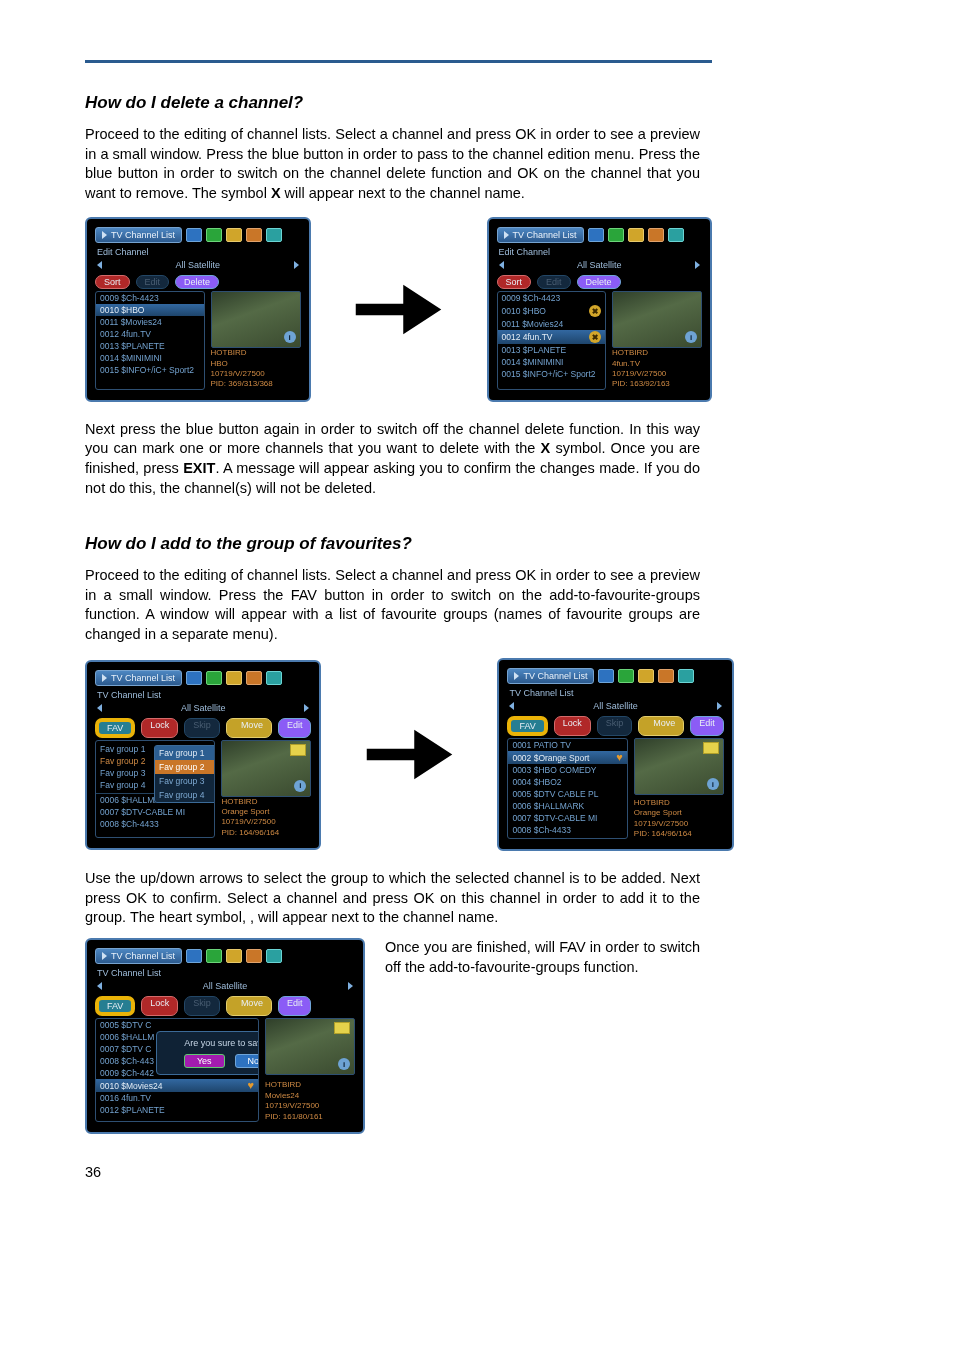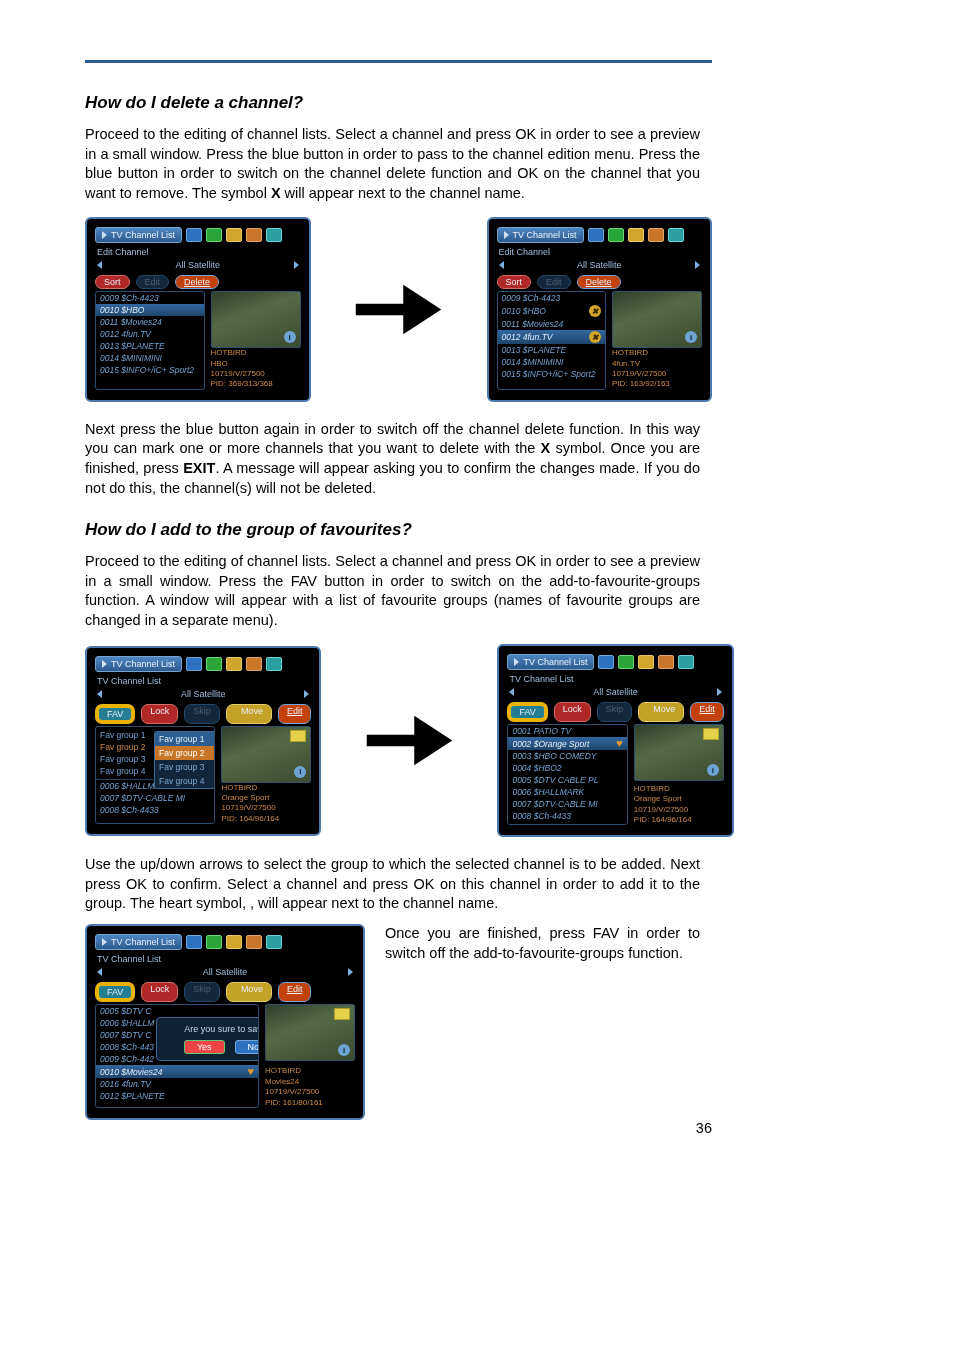--- a/index.html
+++ b/index.html
@@ -119,21 +119,21 @@
     margin: 4px 0 2px 0;
   }
   .pill {
     border-radius: 7px;
     padding: 1px 8px;
     font-size: 9px;
     color: #e8eef5;
   }
   .pill-red    { background: #b02828; border: 1px solid #d46b6b; }
   .pill-yellow { background: #c4a228; border: 1px solid #e3cd6c; padding-left: 14px; }
-  .pill-blue   { background: #c2410c; border: 1px solid #6fa5d8; text-decoration: underline; }
+  .pill-blue   { background: #8b5cf6; border: 1px solid #6fa5d8; }
   .pill-teal   { background: #267e92; border: 4px solid #eab308; }
   .pill-dim    { color: #495d72; }
 
   .shot-body {
     display: flex;
     gap: 6px;
     margin-top: 2px;
   }
   .ch-panel {
     flex: 1 1 auto;
@@ -143,21 +143,20 @@
     overflow: hidden;
   }
   .ch-row {
     display: flex;
     align-items: center;
     justify-content: space-between;
     padding: 1px 4px;
     font-size: 8.5px;
     color: #73a2cf;
     white-space: nowrap;
-    font-style: italic;
   }
   .ch-row.sel {
     background: linear-gradient(#3268a1, #1e456c);
     color: #e3edf7;
   }
   .mark-del {
     display: inline-flex;
     width: 12px; height: 12px;
     border-radius: 50%;
     background: #d3a62a;
@@ -260,36 +259,37 @@
     display: flex;
     justify-content: center;
     gap: 10px;
   }
   .dlg-btn {
     border-radius: 3px;
     padding: 1px 12px;
     font-size: 9px;
     color: #fff;
   }
-  .btn-yes { background: #ef4444; border: 1px solid #61c971; }
+  .btn-yes { background: #a21caf; border: 1px solid #61c971; }
   .btn-no  { background: #2d72c0; border: 1px solid #6fa5d8; }
 
   .rel-wrap { position: relative; }
 
   .after-single {
     display: flex;
     align-items: flex-start;
     gap: 20px;
     margin-top: 10px;
   }
   .after-single .text-col p { margin-bottom: 12px; }
 
   .pagenum {
-    text-align: right;
+    text-align: left;
     font-size: 14.5px;
+    margin-top: 30px;
   }
 </style>
 </head>
 <body>
 
 <div class="page">
   <div class="top-rule"></div>
 
   <h2>How do I delete a channel?</h2>
   <p>
@@ -402,21 +402,21 @@
           </div>
         </div>
       </div>
     </div>
   </div>
 
   <p>
     <span>Next press the blue button again in order to switch off the channel delete function. In this way you can mark one or more channels that you want to delete with the </span><b>X</b><span> symbol. Once you are finished, press </span><b>EXIT</b><span>. A message will appear asking you to confirm the changes made. If you do not do this, the channel(s) will not be deleted.</span>
   </p>
 
-  <h2 style="margin-top:22px">How do I add to the group of favourites?</h2>
+  <h2 style="margin-top:36px">How do I add to the group of favourites?</h2>
   <p>Proceed to the editing of channel lists. Select a channel and press OK in order to see a preview in a small window. Press the FAV button in order to switch on the add-to-favourite-groups function. A window will appear with a list of favourite groups (names of favourite groups are changed in a separate menu).</p>
 
   <div class="figrow">
 
     <div class="shot">
       <div class="tab-row">
         <span class="tab-box">
           <span class="tab-arrow"></span>
           <span>TV Channel List</span>
         </span>
@@ -600,18 +600,18 @@
             <div>HOTBIRD</div>
             <div>Movies24</div>
             <div>10719/V/27500</div>
             <div>PID: 161/80/161</div>
           </div>
         </div>
       </div>
     </div>
 
     <div class="text-col" style="flex:1 1 auto">
-      <p>Once you are finished, press FAV in order to switch off the add-to-favourite-groups function.</p>
+      <p>Once you are finished, will FAV in order to switch off the add-to-favourite-groups function.</p>
     </div>
   </div>
 
   <div class="pagenum">36</div>
 </div>
 
 </body></html>

